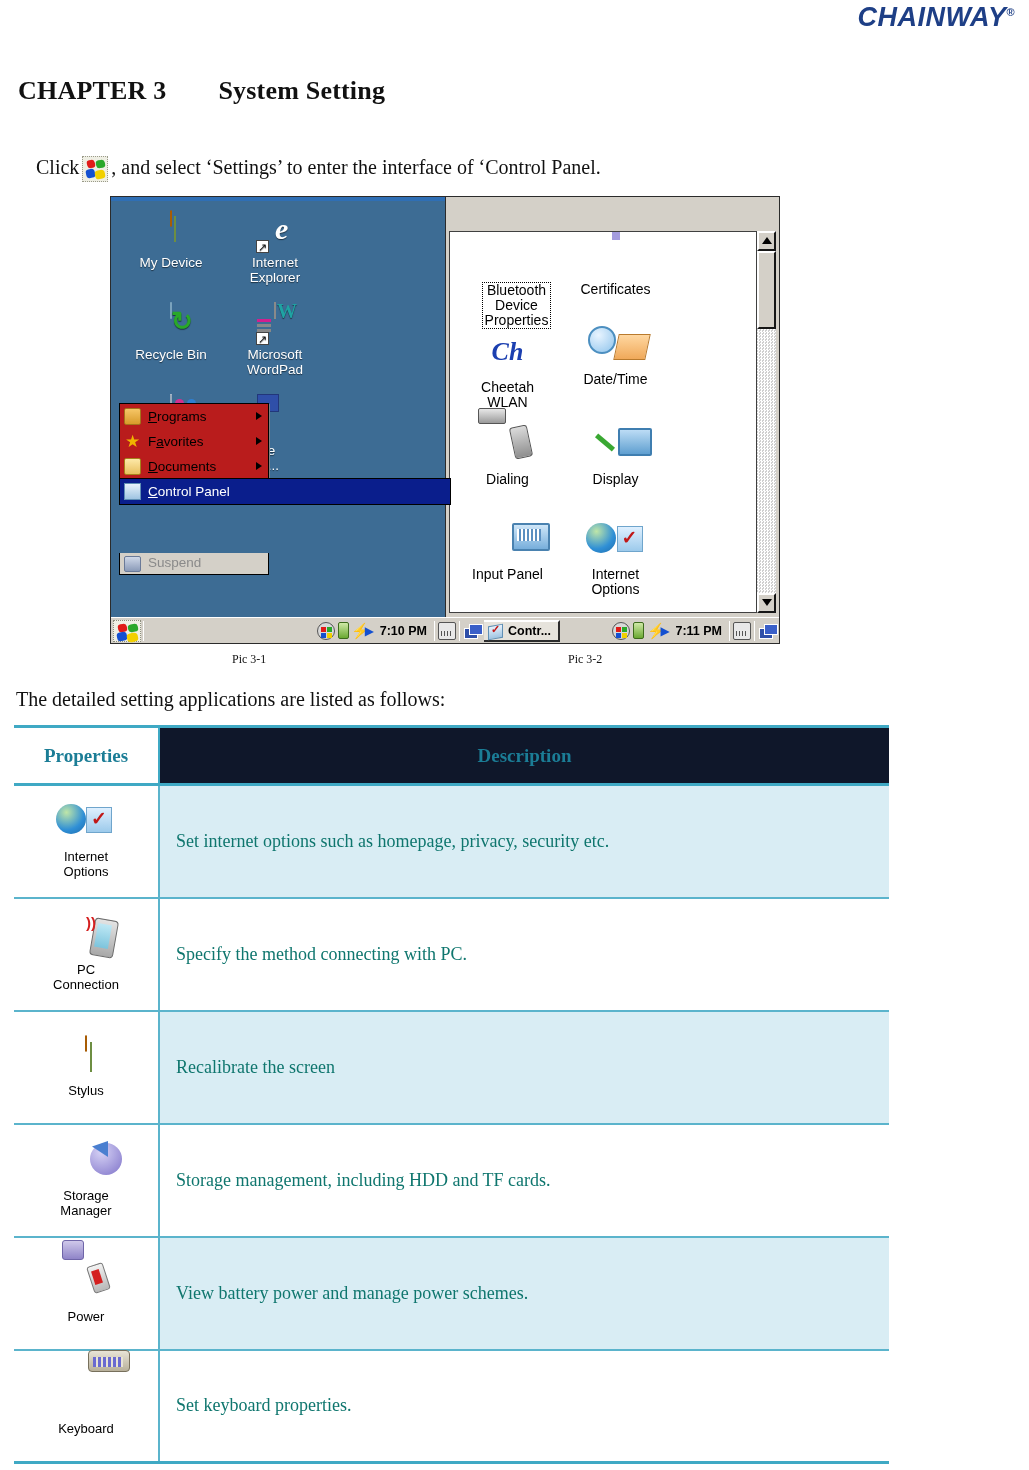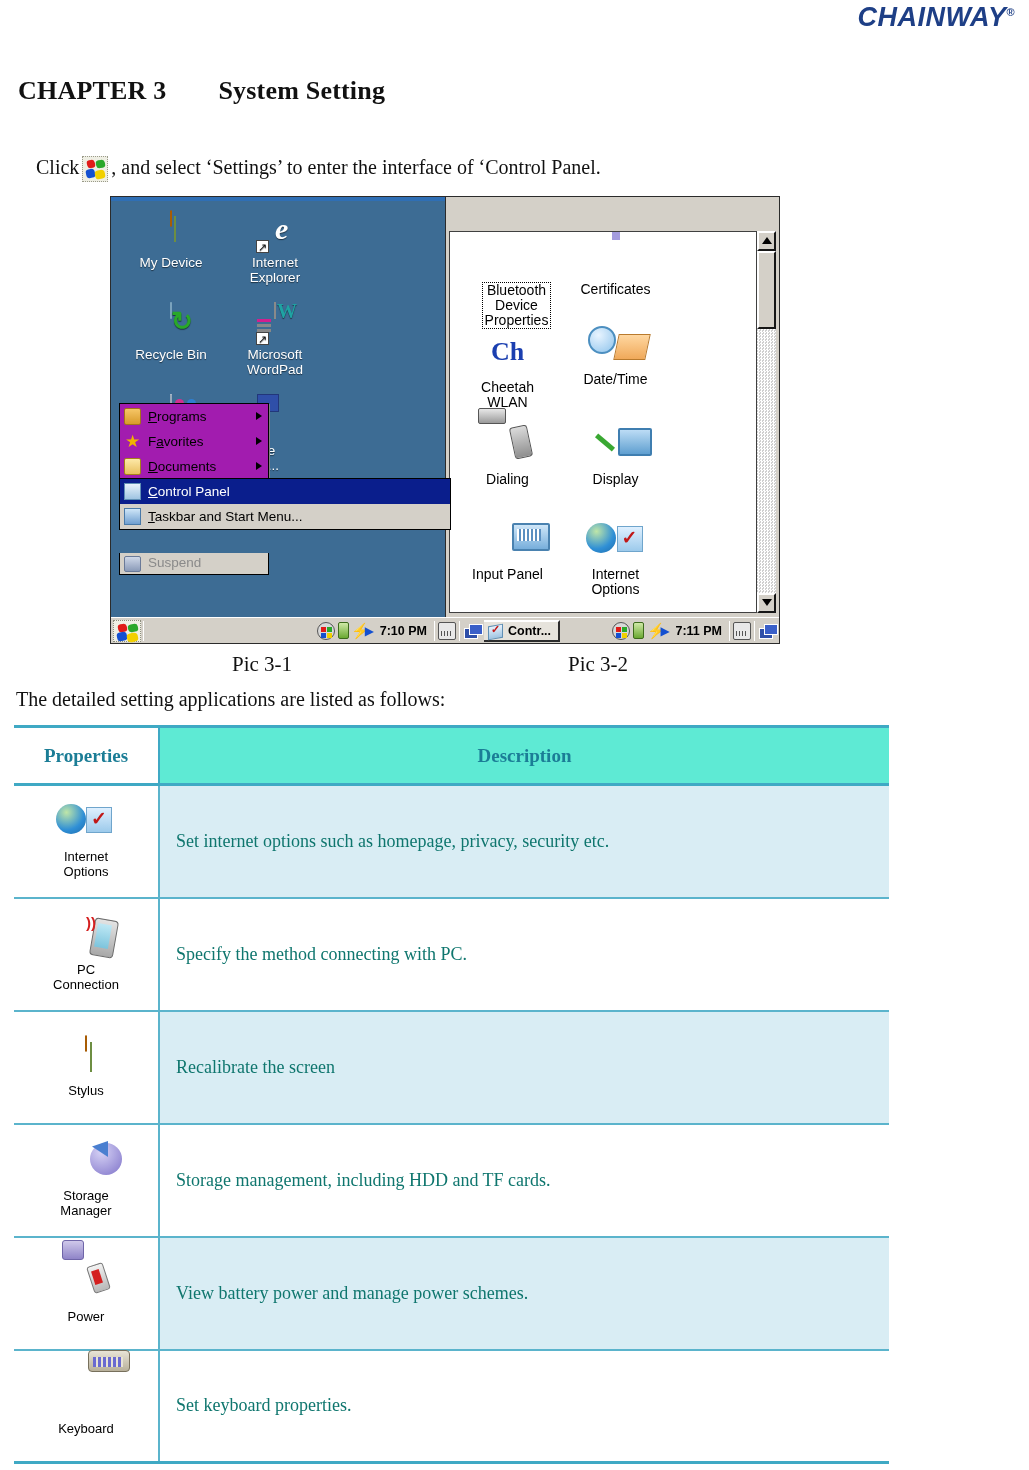--- a/index.html
+++ b/index.html
@@ -107,21 +107,21 @@
           border-radius:50%; background:#d1318f; box-shadow:12px 0 0 #2f7fd0; }
   .g-partial2 { width:40px; height:30px; margin:12px auto 0;
           background:linear-gradient(#dce9f6,#9fc0dd); border-radius:6px; position:relative;
           border:1px solid #7e9ab5;}
   .g-partial2:after { content:""; position:absolute; right:-4px; bottom:-2px; width:20px; height:16px;
           background:#2f4fa8; border:1px solid #22377a; }
 
   
   .startmenu {
     position:absolute; left:8px; top:206px; width:150px;
-    background:#a21caf; border:1px solid #000;
+    background:#b91c1c; border:1px solid #000;
     box-shadow:1px 1px 0 #808080;
     font-size:13.5px; color:#000; z-index:5;
   }
   .smi { height:25px; line-height:25px; padding-left:28px; position:relative; white-space:nowrap; }
   .smi .ico { position:absolute; left:4px; top:4px; width:17px; height:17px; }
   .smi .arrow { position:absolute; right:6px; top:8px; width:0;height:0;
       border-left:6px solid #000; border-top:4px solid transparent; border-bottom:4px solid transparent;}
   .smi u { text-decoration:underline; }
 
   .submenu {
@@ -200,21 +200,21 @@
 
   .g-bt { width:30px;height:40px;margin:2px auto 0;border-radius:50%;
           background:radial-gradient(circle at 35% 28%,#9fd2ff,#1b5fd6 70%,#0c3b95); position:relative;}
   .g-bt:after{content:"\0042";position:absolute;inset:0;color:#fff;font-size:25px;font-weight:bold;
           line-height:40px;text-align:center;font-family:"Liberation Sans",sans-serif;}
   .g-cert { width:38px;height:38px;margin:3px auto 0;border-radius:50%;
           background:radial-gradient(circle at 35% 30%,#cfc9f5,#8f86d6);
           box-shadow:0 0 0 4px #a49cdf; position:relative;}
   .g-cert:after{content:"";position:absolute;left:12px;top:11px;width:14px;height:16px;
           background:#fff;border-radius:50%;}
-  .g-cheetah { margin:6px auto 0; color:#1b3fb0; font-size:26px; 
+  .g-cheetah { margin:6px auto 0; color:#1b3fb0; font-size:26px; font-style:italic;
           font-family:"Liberation Serif", serif; font-weight:bold; line-height:36px;}
   .g-dt { width:40px;height:36px;margin:4px auto 0;position:relative;}
   .g-dt:before{content:"";position:absolute;left:0;top:8px;width:30px;height:24px;
           background:linear-gradient(#ffd7a0,#f0a95a);border:1px solid #b97a2d;transform:skewX(-12deg);}
   .g-dt:after{content:"";position:absolute;right:0;top:0;width:24px;height:24px;border-radius:50%;
           background:radial-gradient(circle at 35% 30%,#e8f4ff,#8fc4ec);border:2px solid #4c8fc0;}
   .g-dial { width:44px;height:40px;margin:2px auto 0;position:relative;}
   .g-dial:before{content:"";position:absolute;left:4px;top:0;width:16px;height:30px;
           background:linear-gradient(#dadada,#8e8e8e);border:1px solid #555;border-radius:3px;transform:rotate(-12deg);}
   .g-dial:after{content:"";position:absolute;right:2px;bottom:2px;width:26px;height:14px;
@@ -257,33 +257,33 @@
       border-top:1px solid #fff; display:flex; align-items:center; }
   .cp-taskbtn { height:22px; margin-left:3px; padding:0 7px 0 5px; display:flex; align-items:center;
       gap:4px; background:#e6e3dc; border:2px outset #fff; border-right-color:#808080;
       border-bottom-color:#808080; font-size:12.5px; font-weight:bold; white-space:nowrap; flex:none;}
   .ic-cp { width:16px;height:16px;position:relative;flex:none;}
   .ic-cp:before{content:"";position:absolute;left:0;top:2px;width:13px;height:12px;
       background:linear-gradient(#e8f2fb,#9fc4e2);border:1px solid #5f8fb5;transform:skewY(-10deg);}
   .ic-cp:after{content:"\2713";position:absolute;left:3px;top:0;color:#c01818;font-size:11px;font-weight:bold;}
 
   
-  .caps { position:absolute; top:652px; left:0; width:1029px; height:24px; font-size:21px; color:#111; }
+  .caps { position:absolute; top:652px; left:0; width:1029px; height:24px; font-size:12px; color:#111; }
   .cap1 { position:absolute; left:232px; }
   .cap2 { position:absolute; left:568px; }
 
   
   .lead { position:absolute; left:16px; top:688px; font-size:20px; color:#111; }
 
   
   .tbl { position:absolute; left:14px; top:725px; width:875px;
          border-top:3px solid #3fa9c4; border-bottom:3px solid #3fa9c4;
          border-collapse:collapse; }
   .tbl td, .tbl th { border:0; padding:0; }
-  .tbl .hdr td { background:#5eead4; border-bottom:3px solid #3fa9c4;
+  .tbl .hdr td { background:#0f172a; border-bottom:3px solid #3fa9c4;
          color:#1b7d96; font-weight:bold; font-size:19px; text-align:center;
          height:58px; font-family:"Liberation Serif", serif; }
   .tbl .hdr td.c1 { border-right:2px solid #3fa9c4; width:145px; }
   .tbl tr td.c1 { width:145px; border-right:2px solid #5bb4cc; background:#fff;
          text-align:center; vertical-align:middle; }
   .tbl tr td.c2 { padding:0 0 0 16px; color:#0f766e; font-size:18px;
          vertical-align:middle; font-family:"Liberation Serif", serif; }
   .tbl tr.rw { height:113px; }
   .tbl tr.rw + tr.rw td { border-top:2px solid #5bb4cc; }
   .tbl tr.alt td.c2 { background:#d9edf4; }
@@ -391,24 +391,20 @@
         <u>D</u><span>ocuments</span>
         <span class="arrow"></span>
       </div>
     </div>
 
     <div class="submenu">
       <div class="smi sel">
         <span class="ico" style="background:linear-gradient(#e8f2fb,#9fc4e2);border:1px solid #5f8fb5;"></span>
         <u>C</u><span>ontrol Panel</span>
       </div>
-      <div class="smi">
-        <span class="ico" style="background:linear-gradient(#cfe6f8,#6f9fd0);border:1px solid #4a7aa8;"></span>
-        <u>T</u><span>askbar and Start Menu...</span>
-      </div>
     </div>
 
     <div style="position:absolute;left:8px;top:356px;width:150px;height:22px;background:#d4d0c8;border:1px solid #000;border-top:0;font-size:13.5px;color:#8a8a8a;padding-left:28px;line-height:20px;z-index:4;">
       <span class="ico" style="position:absolute;left:4px;top:3px;width:17px;height:16px;background:linear-gradient(#cfd8e8,#8a9ab8);border:1px solid #6a7a98;border-radius:2px;"></span>
       <span>Suspend</span>
     </div>
 
     <div class="ce-task">
       <div class="tb-start">
           <i class="r"></i>

